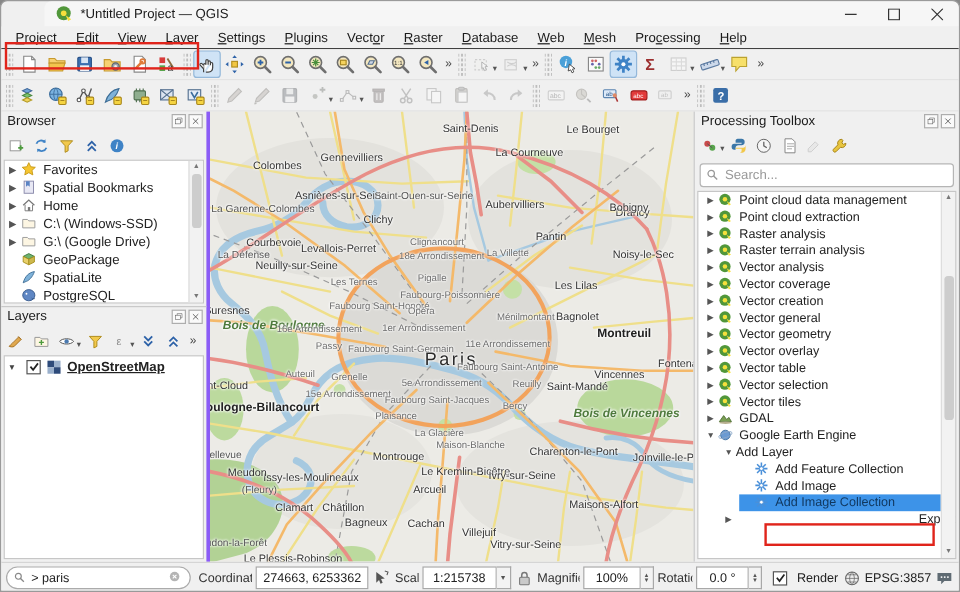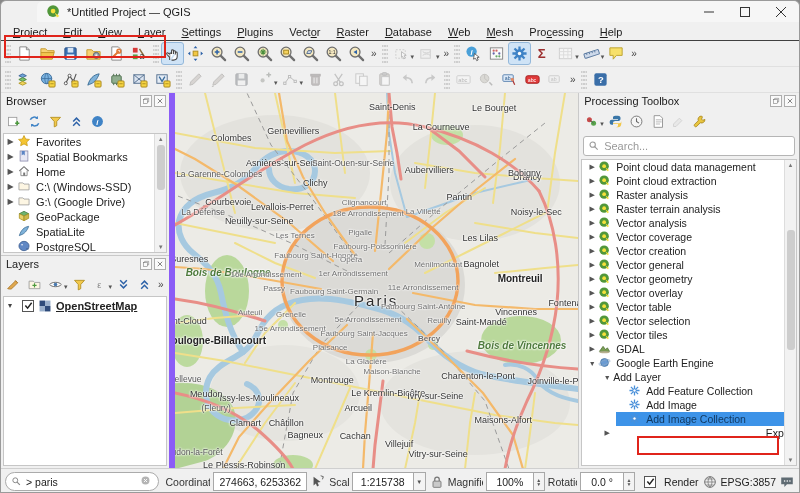--- a/index.html
+++ b/index.html
@@ -25,21 +25,21 @@
   .tb-btn{width:23px;height:23px;display:flex;align-items:center;justify-content:center;border:1px solid transparent;border-radius:3px;flex:0 0 auto;}
   .tb-btn svg{width:17px;height:17px;}
   .tb-btn.active{background:#cfe3f6;border-color:#94b8da;}
   .tb-btn.dis{opacity:.38;filter:grayscale(.9);}
   .dd{font-size:7px;color:#555;margin:6px 1px 0 -2px;flex:0 0 auto;}
   .handle{width:6px;height:20px;margin:0 2px;flex:0 0 auto;
     background-image:radial-gradient(#bdbdbd 1px,transparent 1.1px);background-size:3px 4px;background-position:center;}
   .overflow{color:#444;font-size:10px;padding:0 3px;flex:0 0 auter;}
   
   #main{display:flex;height:375px;}
-  #leftcol{width:175px;display:flex;flex-direction:column;background:#f0f0f0;border-right:6px solid #8b5cf6;}
+  #leftcol{width:175px;display:flex;flex-direction:column;background:#f0f0f0;border-right:3px solid #8b5cf6;}
   .panel-h{height:16px;display:flex;align-items:center;padding:0 3px 0 5px;color:#1b1b1b;}
   .panel-h .ph-title{flex:1;}
   .ph-btn{width:12px;height:12px;border:1px solid #adadad;background:#fafafa;display:flex;align-items:center;justify-content:center;margin-left:2px;}
   .ph-btn svg{width:8px;height:8px;}
   .panel-tb{height:24px;display:flex;align-items:center;padding:0 2px;}
   .panel-tb .tb-btn{width:21px;height:21px;}
   .panel-tb .tb-btn svg{width:15px;height:15px;}
   .treebox{background:#fff;border:1px solid #c6c6c6;margin:0 2px 2px 2px;position:relative;overflow:hidden;flex:1;}
   .trow{display:flex;align-items:center;height:15px;white-space:nowrap;}
   .trow .arr{width:13px;text-align:center;color:#555;font-size:8px;flex:0 0 auto;}
@@ -795,21 +795,21 @@
           <span class="mlab k-t" style="left: 349px; top: 80px;">Bobigny</span>
           <span class="mlab k-t" style="left: 140px; top: 90px;">Clichy</span>
           <span class="mlab k-t" style="left: 53px; top: 109px;">Courbevoie</span>
           <span class="mlab k-s" style="left: 28px; top: 119px;">La Défense</span>
           <span class="mlab k-t" style="left: 107px; top: 114px;">Levallois-Perret</span>
           <span class="mlab k-q" style="left: 189px; top: 109px;">Clignancourt</span>
           <span class="mlab k-q" style="left: 193px; top: 120px;">18e Arrondissement</span>
           <span class="mlab k-q" style="left: 248px; top: 118px;">La Villette</span>
           <span class="mlab k-t" style="left: 284px; top: 104px;">Pantin</span>
           <span class="mlab k-t" style="left: 361px; top: 119px;">Noisy-le-Sec</span>
-          <span class="mlab k-t" style="left: 84px; top: 128px;">Neuilly-sur-Seine</span>
+          <span class="mlab k-t" style="left: 72px; top: 128px;">Neuilly-sur-Seine</span>
           <span class="mlab k-q" style="left: 120px; top: 142px;">Les Ternes</span>
           <span class="mlab k-q" style="left: 185px; top: 139px;">Pigalle</span>
           <span class="mlab k-q" style="left: 200px; top: 153px;">Faubourg-Poissonnière</span>
           <span class="mlab k-t" style="left: 305px; top: 145px;">Les Lilas</span>
           <span class="mlab k-t" style="left: 14px; top: 166px;">Suresnes</span>
           <span class="mlab k-p" style="left: 53px; top: 179px;">Bois de Boulogne</span>
           <span class="mlab k-q" style="left: 91px; top: 181px;">16e Arrondissement</span>
           <span class="mlab k-q" style="left: 141px; top: 162px;">Faubourg Saint-Honoré</span>
           <span class="mlab k-q" style="left: 176px; top: 166px;">Opéra</span>
           <span class="mlab k-q" style="left: 178px; top: 180px;">1er Arrondissement</span>
@@ -826,21 +826,21 @@
           <span class="mlab k-q" style="left: 193px; top: 226px;">5e Arrondissement</span>
           <span class="mlab k-q" style="left: 264px; top: 227px;">Reuilly</span>
           <span class="mlab k-t" style="left: 306px; top: 229px;">Saint-Mandé</span>
           <span class="mlab k-t" style="left: 341px; top: 219px;">Vincennes</span>
           <span class="mlab k-t" style="left: 392px; top: 210px;">Fontenay</span>
           <span class="mlab k-t" style="left: 8px; top: 228px;">Saint-Cloud</span>
           <span class="mlab k-q" style="left: 115px; top: 235px;">15e Arrondissement</span>
           <span class="mlab k-q" style="left: 189px; top: 240px;">Faubourg Saint-Jacques</span>
           <span class="mlab k-c" style="left: 40px; top: 247px;">Boulogne-Billancourt</span>
           <span class="mlab k-q" style="left: 155px; top: 254px;">Plaisance</span>
-          <span class="mlab k-q" style="left: 254px; top: 245px; font-weight: bold;">Bercy</span>
+          <span class="mlab k-q" style="left: 254px; top: 245px;">Bercy</span>
           <span class="mlab k-p" style="left: 347px; top: 252px;">Bois de Vincennes</span>
           <span class="mlab k-q" style="left: 191px; top: 268px;">La Glacière</span>
           <span class="mlab k-t" style="left: 84px; top: 273px; margin-top: 32px;">Issy-les-Moulineaux</span>
           <span class="mlab k-q" style="left: 217px; top: 278px;">Maison-Blanche</span>
           <span class="mlab k-t" style="left: 303px; top: 283px;">Charenton-le-Pont</span>
           <span class="mlab k-t" style="left: 384px; top: 288px;">Joinville-le-Pont</span>
           <span class="mlab k-s" style="left: 10px; top: 286px;">Bellevue</span>
           <span class="mlab k-t" style="left: 157px; top: 287px;">Montrouge</span>
           <span class="mlab k-t" style="left: 213px; top: 300px;">Le Kremlin-Bicêtre</span>
           <span class="mlab k-t" style="left: 260px; top: 303px;">Ivry-sur-Seine</span>

